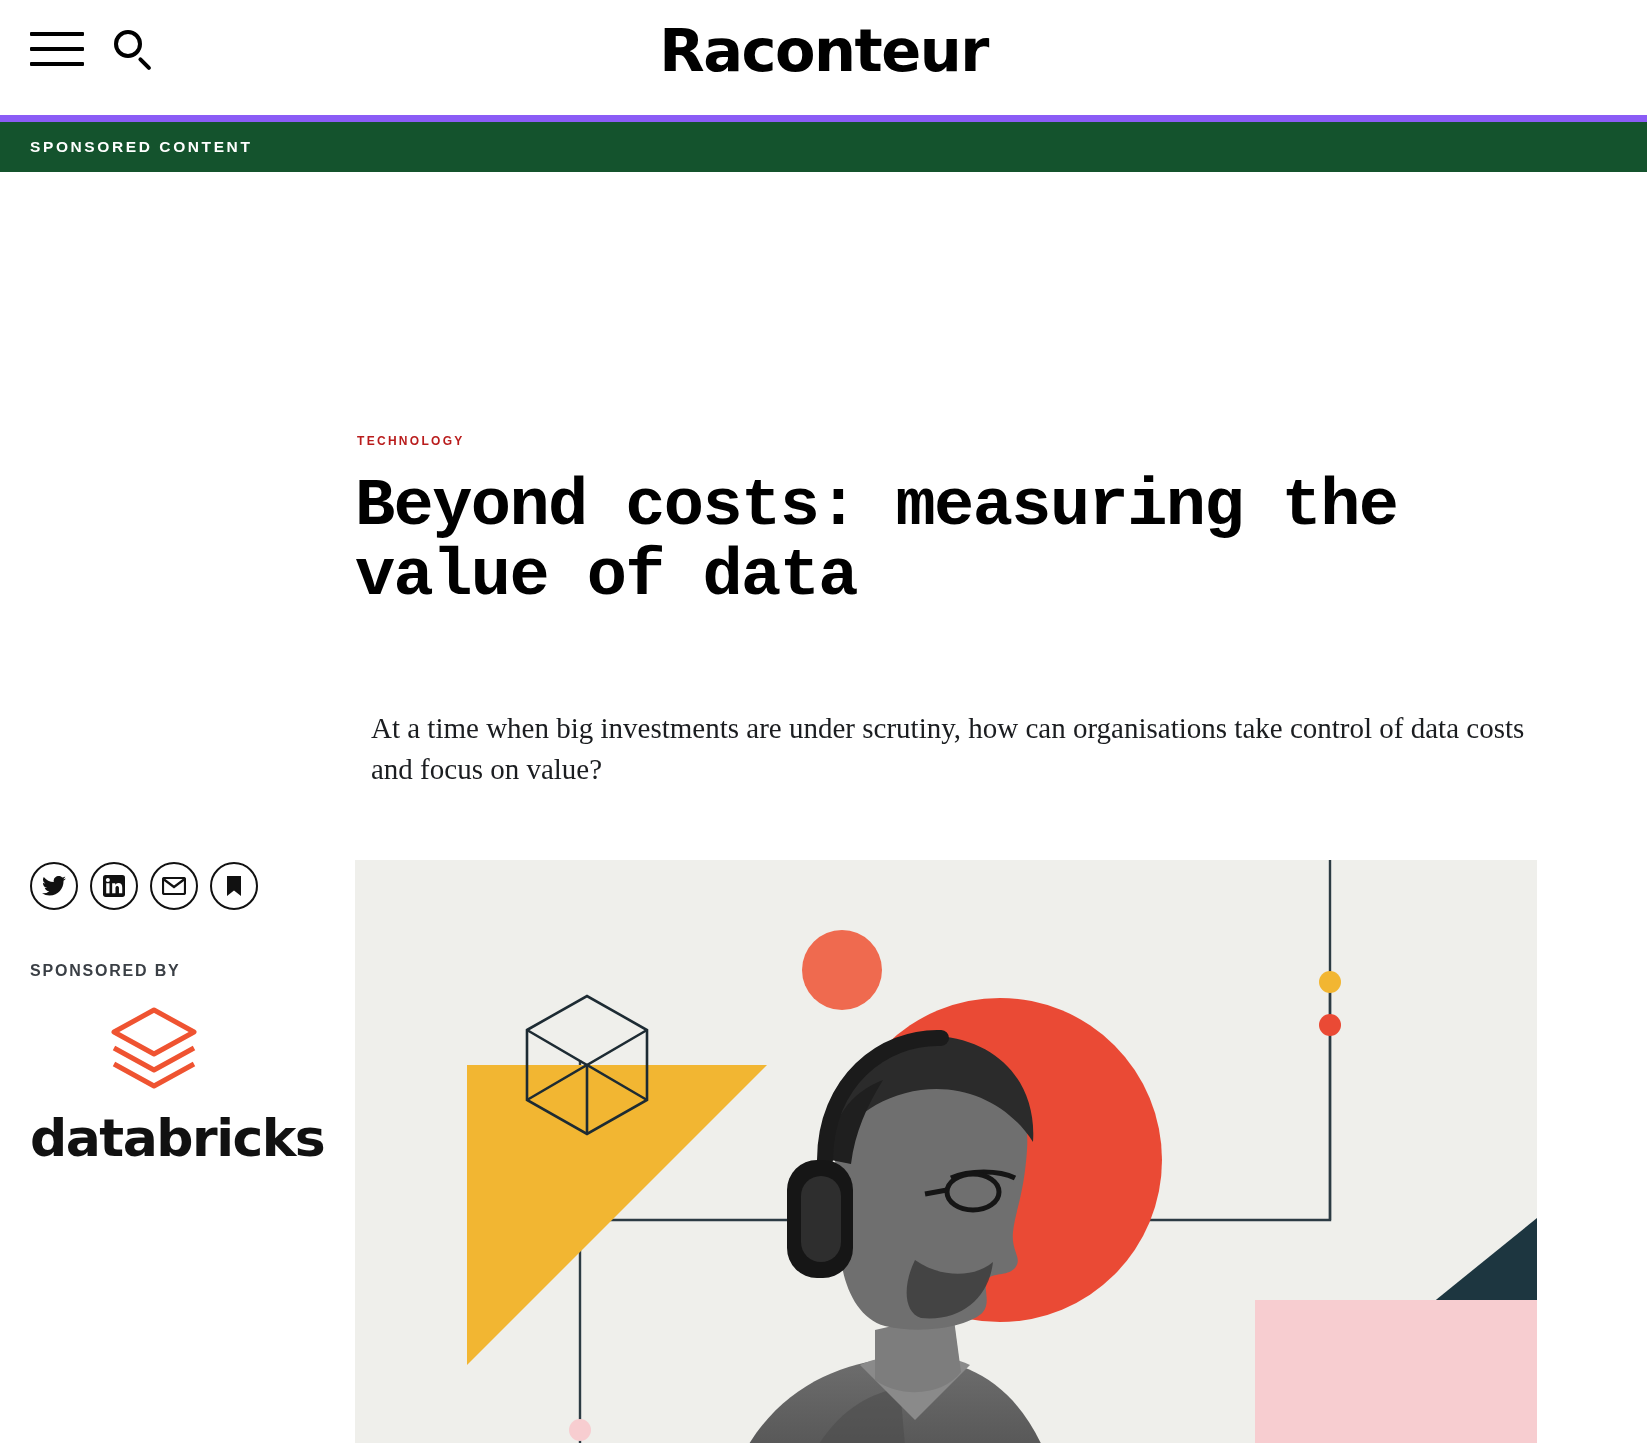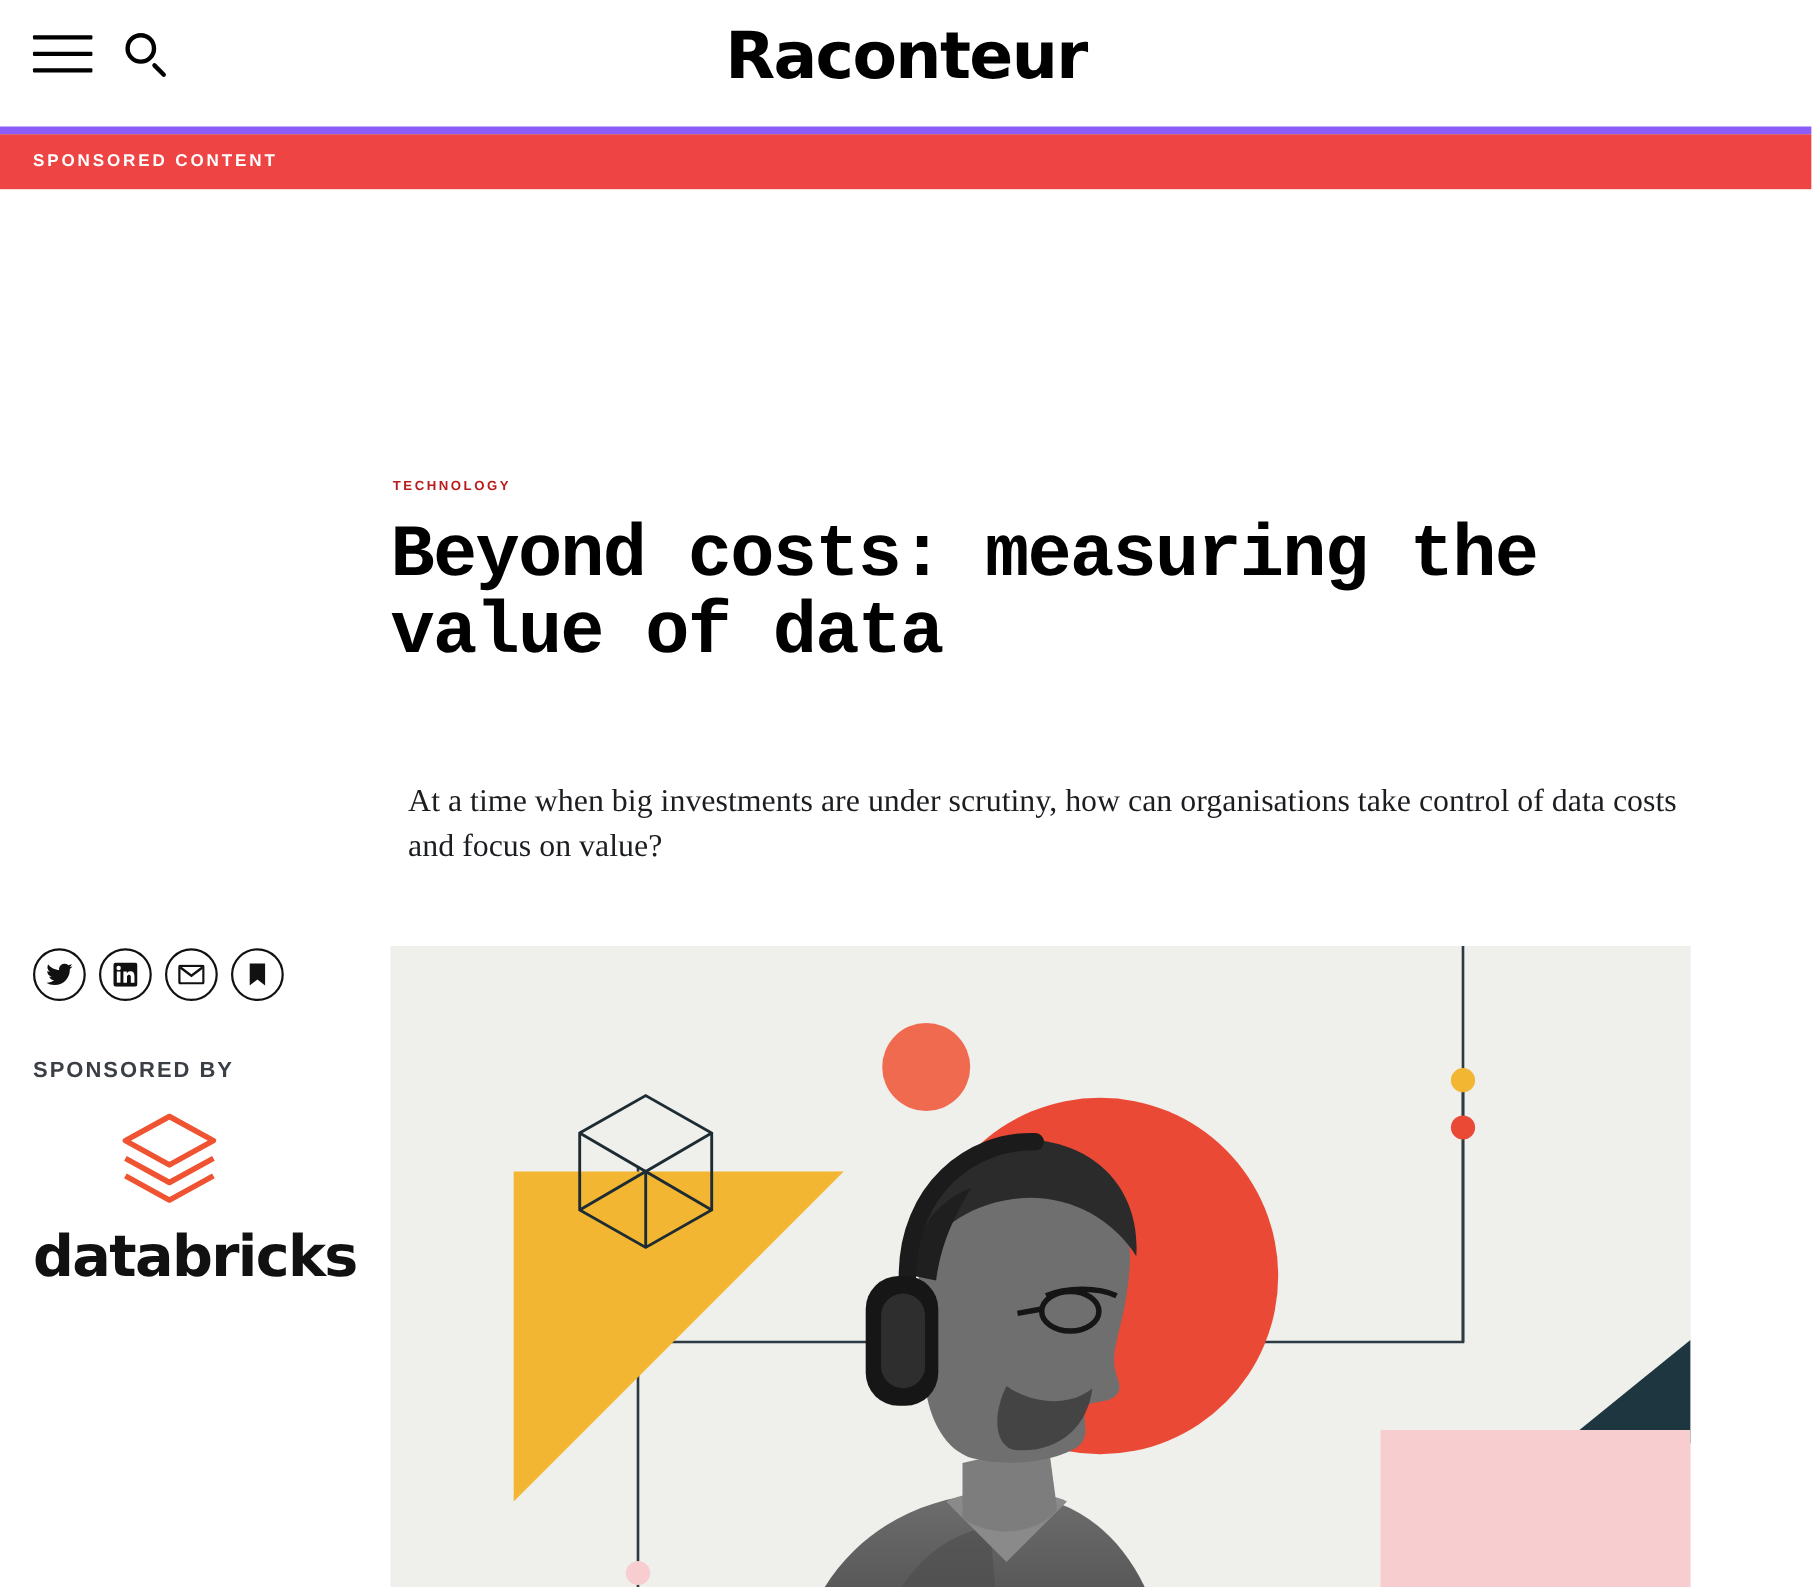--- a/index.html
+++ b/index.html
@@ -80,21 +80,21 @@
     font-family: "DejaVu Sans", sans-serif;
     font-weight: bold;
     font-size: 59px;
     letter-spacing: -1.5px;
     color: #000;
     white-space: nowrap;
   }
 
   
   .sponsored-bar {
-    background: #ef4444;
+    background: #14532d;
     height: 50px;
     display: flex;
     align-items: center;
     padding-left: 30px;
   }
   .sponsored-bar .label {
     color: #ffffff;
     font-size: 15.5px;
     font-weight: bold;
     letter-spacing: 2.6px;
@@ -157,21 +157,21 @@
     border-radius: 50%;
     display: flex;
     align-items: center;
     justify-content: center;
     cursor: pointer;
     background: #fff;
   }
   .share-btn svg { display: block; }
   .sponsored-by {
     margin-top: 52px;
-    font-size: 20px;
+    font-size: 16px;
     font-weight: bold;
     letter-spacing: 1.8px;
     color: #3a3f45;
   }
   .sponsor-logo {
     margin-top: 22px;
     width: 260px;
   }
   .sponsor-mark {
     width: 100px;

